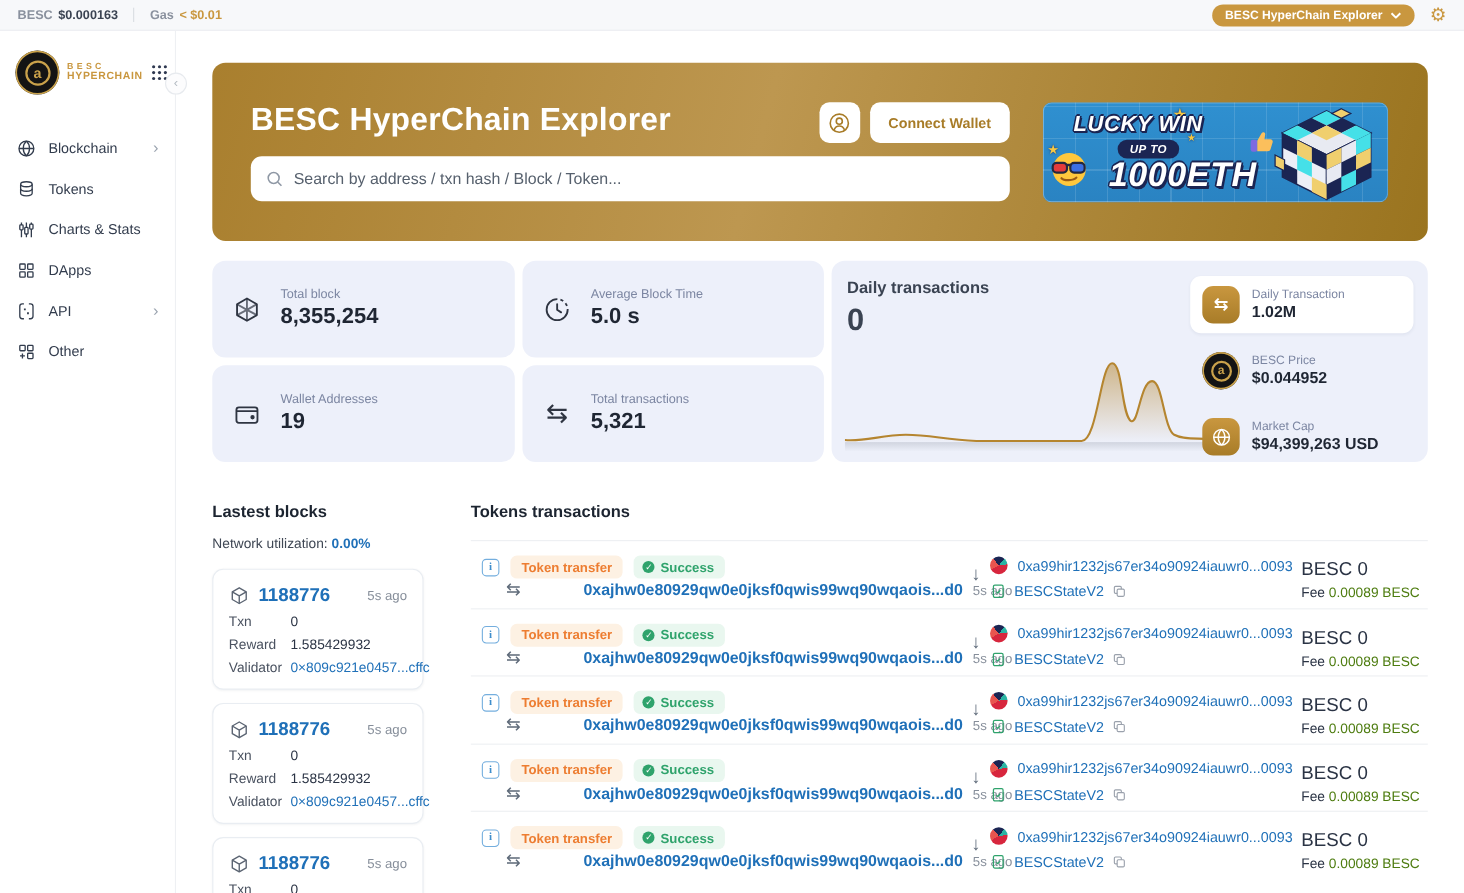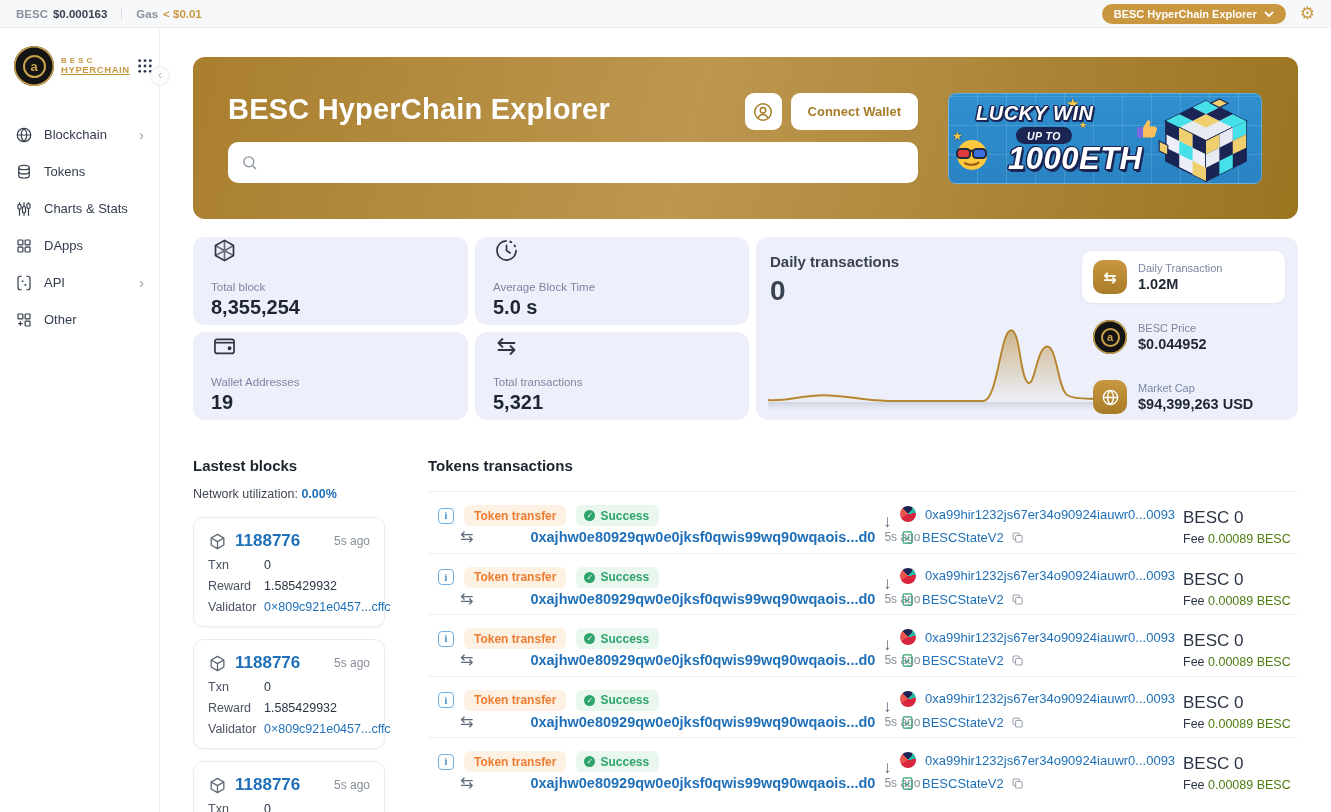--- a/index.html
+++ b/index.html
@@ -23,21 +23,21 @@
   
   .sidebar { position:absolute; top:28px; left:0; bottom:0; width:160px; background:#fff;
     border-right:1px solid #eef0f3; z-index:20; }
   .logo-row { display:flex; align-items:center; gap:7px; padding:18px 12px 0 14px; }
   .logo-badge { width:40px; height:40px; border-radius:50%; background:#141414;
     display:flex; align-items:center; justify-content:center; box-shadow:0 0 0 1.5px #caa24b inset; flex:0 0 auto; }
   .logo-inner { width:23px; height:23px; border-radius:50%; border:2px solid #caa24b;
     color:#caa24b; font-weight:700; font-size:13px; display:flex; align-items:center; justify-content:center; }
   .logo-text { line-height:1.15; }
   .logo-l1 { font-size:8px; font-weight:700; letter-spacing:3px; color:#c9973f; }
-  .logo-l2 { font-size:9.5px; font-weight:700; letter-spacing:0.6px; color:#c9973f;text-decoration:underline; }
+  .logo-l2 { font-size:9.5px; font-weight:700; letter-spacing:0.6px; color:#c9973f; }
   .apps-grid { margin-left:auto; color:#2e3850; cursor:pointer; }
   .collapse-btn { position:absolute; top:66px; left:150px; width:20px; height:20px; border-radius:50%;
     background:#fcfcfd; border:1px solid #e7eaee; color:#b3bac2; font-size:12px; line-height:17px;
     text-align:center; cursor:pointer; z-index:25; }
   .nav { margin-top:30px; }
   .nav-item { display:flex; align-items:center; gap:11px; height:37px; padding:0 15px;
     font-size:13px; color:#323c4d; cursor:pointer; }
   .nav-item .icon { color:#323c4d; width:18px; height:18px; flex:0 0 auto; }
   .nav-chev { margin-left:auto; color:#9aa3af; font-size:15px; }
 
@@ -75,21 +75,21 @@
     letter-spacing:0.5px;
     text-shadow:-1.5px 0 #1b2553,1.5px 0 #1b2553,0 -1.5px #1b2553,0 1.5px #1b2553,-1px -1px #1b2553,1px 1px #1b2553,-1px 1px #1b2553,2px 3px 0 #1b2553; }
   .lw-star { position:absolute; color:#f6c844; text-shadow:0 0 2px #1b2553; }
   .lw-face { position:absolute; left:6px; bottom:7px; }
   .lw-thumb { position:absolute; left:186px; top:22px; }
   .lw-cube { position:absolute; right:8px; top:4px; }
 
   
   .stats-row { display:flex; margin-top:18px; gap:7px; }
   .stats-grid { display:grid; grid-template-columns:275px 274px; grid-auto-rows:88px; gap:7px; }
-  .stat-card { background:#edf0fa; border-radius:12px; display:flex; padding:0 18px; gap:17px;flex-direction:column; }
+  .stat-card { background:#edf0fa; border-radius:12px; display:flex; align-items:center; padding:0 18px; gap:17px; }
   .stat-card .icon { color:#2f3542; width:27px; height:27px; flex:0 0 auto; }
   .stat-lbl { font-size:11.5px; color:#7c86a2; margin-bottom:3px; }
   .stat-val { font-size:20px; font-weight:700; color:#1f2633; }
 
   
   .daily { position:relative; flex:1; background:#edf0fa; border-radius:12px; height:183px; overflow:hidden; }
   .daily-title { position:absolute; left:14px; top:16px; font-size:15px; font-weight:600; color:#3a4352; }
   .daily-value { position:absolute; left:14px; top:38px; font-size:28px; font-weight:700; color:#3a4352; }
   .daily-chart { position:absolute; left:12px; bottom:6px; }
   .side-stats { position:absolute; right:13px; top:14px; width:203px; }
@@ -279,20 +279,21 @@
       </button>
       <button class="btn-wallet">Connect Wallet</button>
     </div>
     <div class="searchbox">
       <span class="search-ic icon">
           <svg width="17" height="17" viewBox="0 0 24 24" fill="none" stroke="currentColor" stroke-width="2">
             <circle cx="11" cy="11" r="7"></circle>
             <path d="M16.5 16.5L21 21"></path>
           </svg>
         </span>
+      <input type="text" placeholder="Search by address / txn hash / Block / Token..." style="">
     </div>
 
     <div class="promo">
       <span class="lw-star" style="left:118px;top:2px;font-size:15px;">★</span>
       <span class="lw-star" style="left:131px;top:27px;font-size:9px;">★</span>
       <span class="lw-star" style="left:4px;top:36px;font-size:12px;">★</span>
       <span class="lw-star" style="left:25px;top:50px;font-size:8px;">★</span>
       <div class="lw1">LUCKY WIN</div>
       <div class="lw2">UP TO</div>
       <div class="lw3">1000ETH</div>

